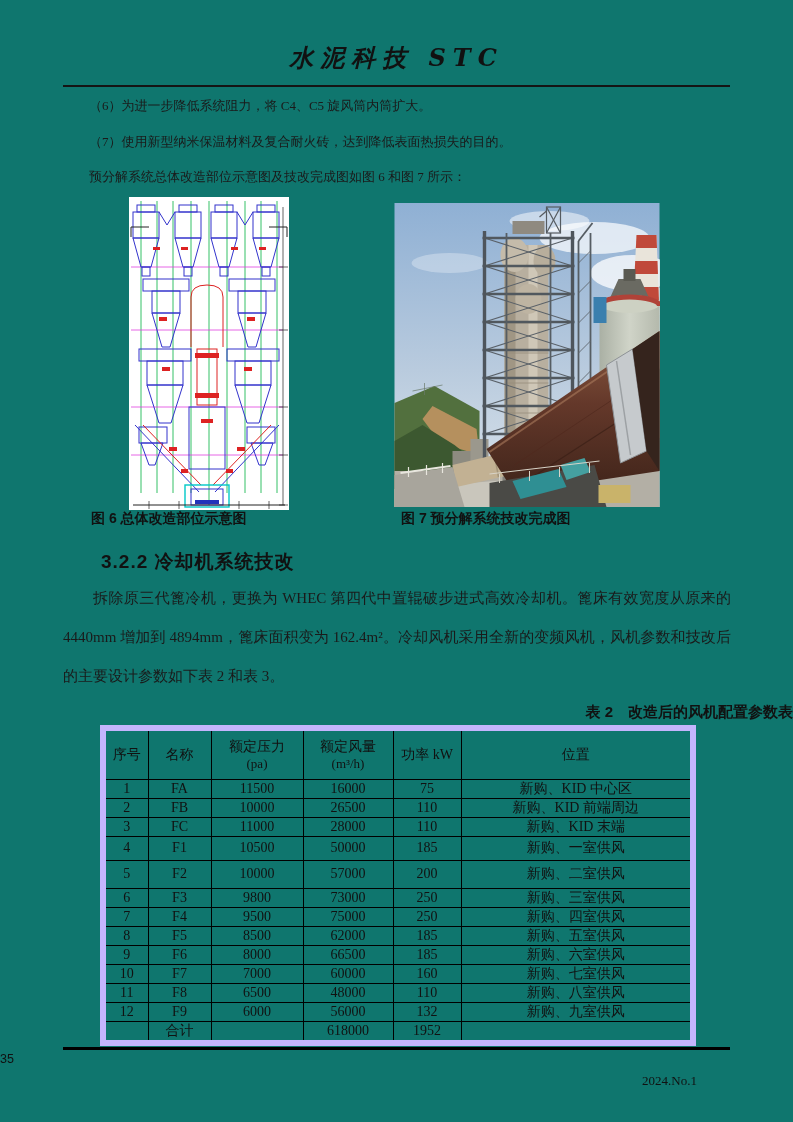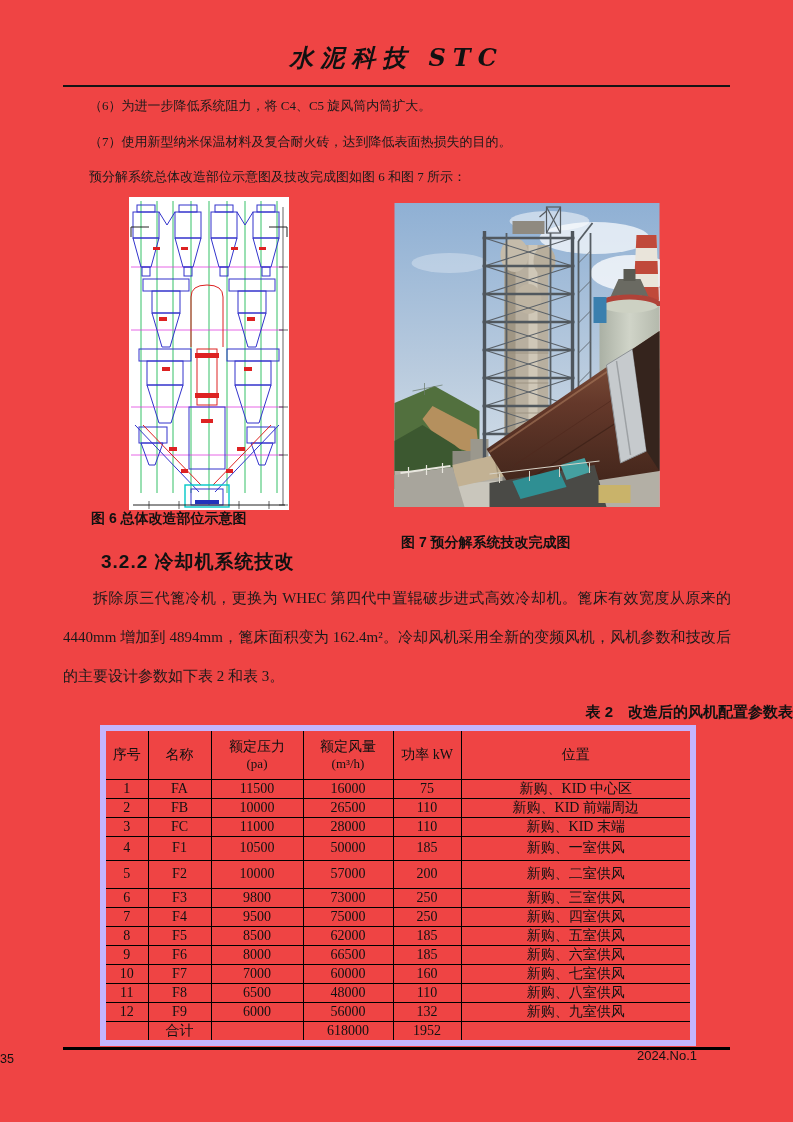--- a/index.html
+++ b/index.html
@@ -1,20 +1,20 @@
 <!DOCTYPE html>
 <html><head>
 <meta charset="utf-8">
 <style>
   html,body{margin:0;padding:0;background:#e8e8e8;}
   .page{
     position:relative;
     width:793px;height:1122px;
     margin:0 auto;
-    background:#ef4444;
+    background:#0f766e;
     color:#1a1a1a;
     font-family:"Liberation Serif", serif;
     overflow:hidden;
   }
   
   .journal-title{
     position:absolute;top:42px;left:0;width:100%;
     text-align:center;
     font-family:"DejaVu Serif", serif;
     font-size:24px;font-weight:600;font-style:italic;
@@ -34,21 +34,21 @@
   .figures{position:absolute;top:197px;left:63px;right:63px;height:338px;}
   .fig6{position:absolute;left:66px;top:0;width:160px;height:313px;}
   .fig7{position:absolute;left:331px;top:6px;width:266px;height:304px;}
   .fig-caption{
     position:absolute;top:313px;
     font-family:"Liberation Sans", sans-serif;
     font-size:14px;font-weight:600;color:#111;
     text-align:left;white-space:nowrap;
   }
   .fig6-caption{left:28px;width:240px;}
-  .fig7-caption{left:338px;width:256px;margin-top:24px;}
+  .fig7-caption{left:338px;width:256px;}
   
   .section-heading{
     position:absolute;top:549px;left:101px;
     font-family:"Liberation Sans", sans-serif;
     font-size:19px;font-weight:bold;color:#111;
     letter-spacing:1px;
   }
   .cooler-para{
     position:absolute;top:579px;left:63px;right:62px;
     font-size:15px;line-height:39px;
@@ -83,22 +83,22 @@
   .footer-rule{
     position:absolute;top:1047px;left:63px;right:63px;
     border-top:3px solid #000;
   }
   .page-number{
     position:absolute;top:1052px;left:0;width:100%;
     font-family:"Liberation Sans", sans-serif;
     font-size:12.5px;color:#111;
   }
   .issue-label{
-    position:absolute;top:1048px;right:96px;
-    font-family:Liberation Sans, sans-serif;
+    position:absolute;top:1073px;right:96px;
+    font-family:Liberation Serif, serif;
     font-size:13px;color:#111;text-align:center;
   }
 </style>
 </head>
 <body>
 
 <div class="page">
 
   <div class="journal-title">水泥科技 STC</div>
   <div class="header-rule"></div>

